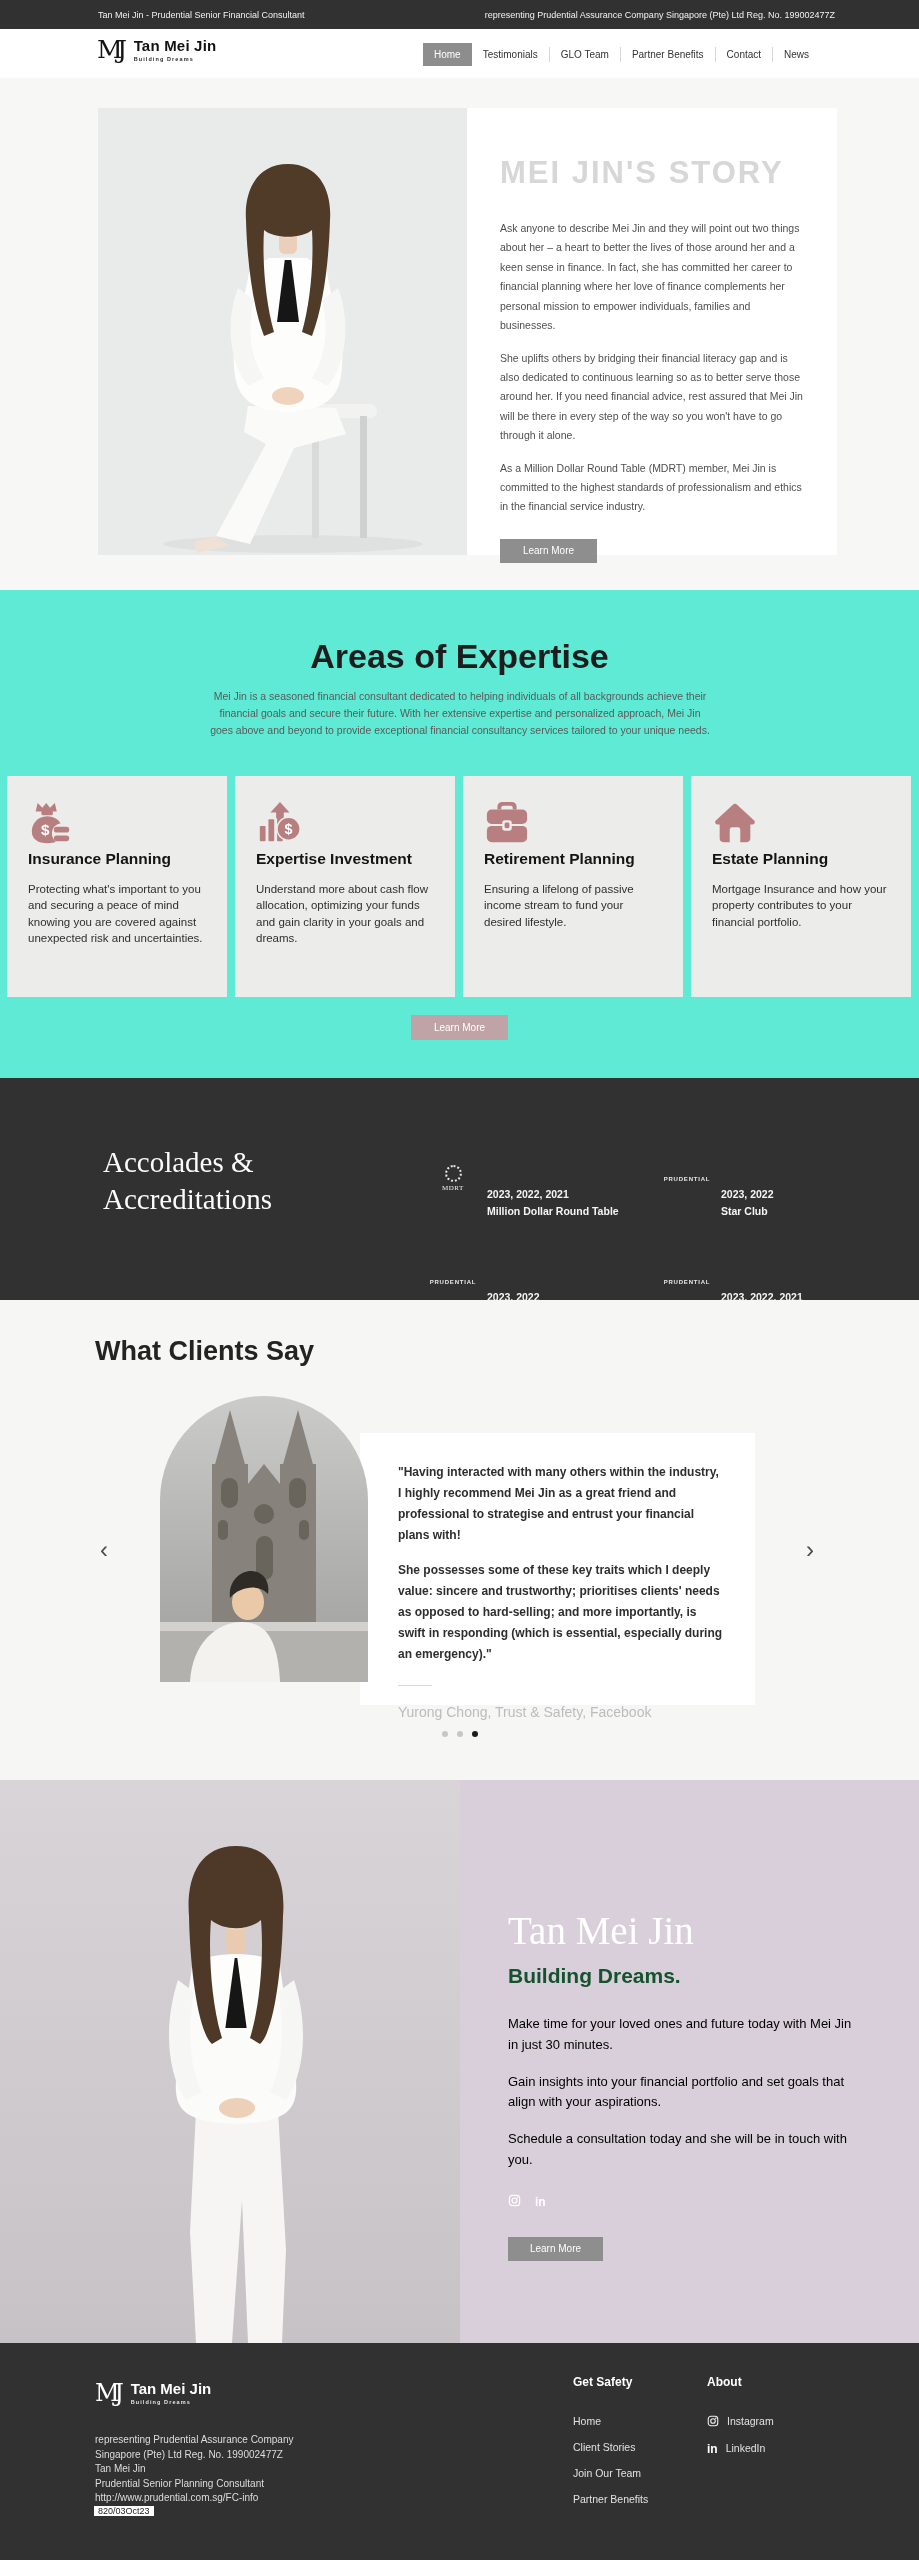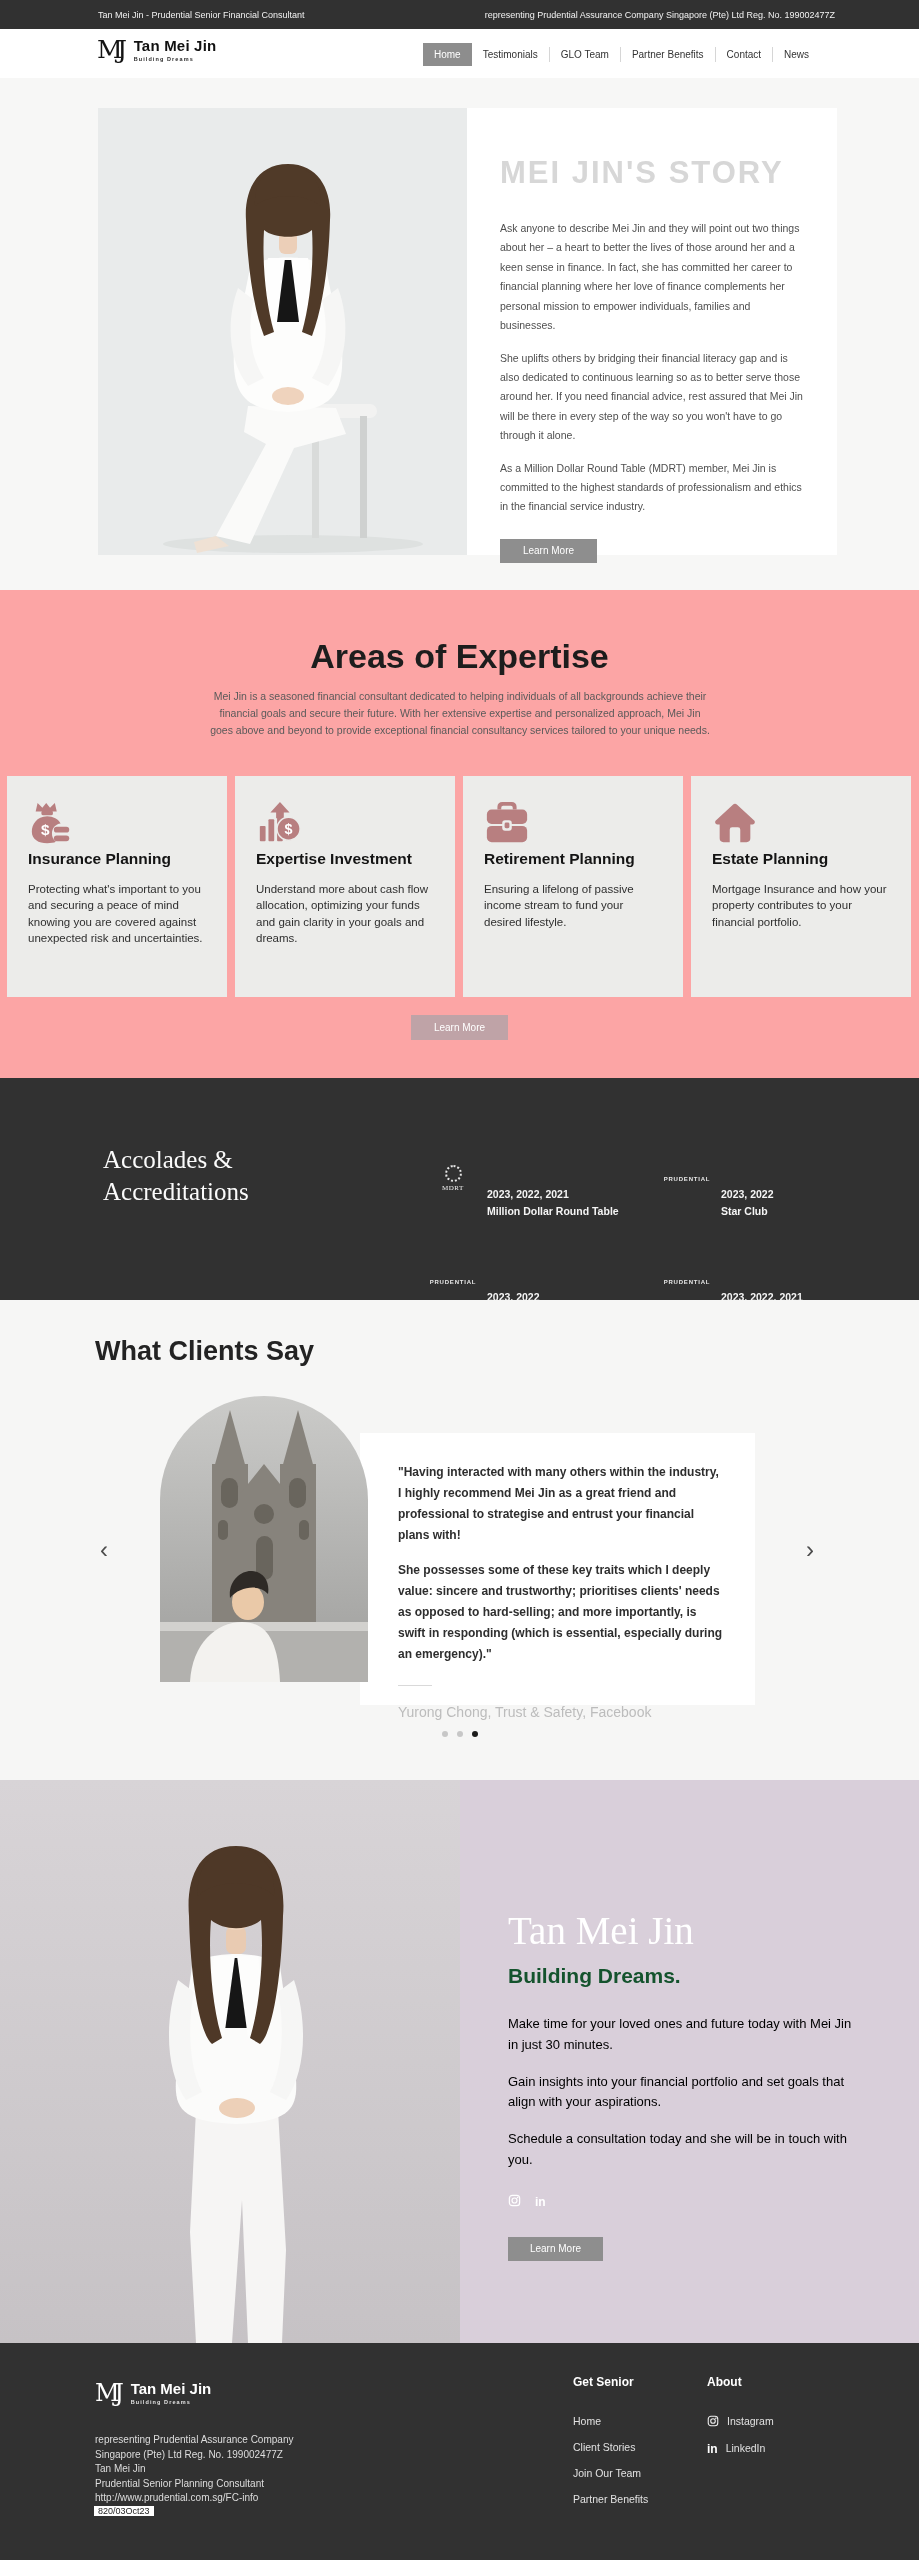--- a/index.html
+++ b/index.html
@@ -27,33 +27,33 @@
   
   .sec-hero { top:78px; height:512px; background:#f7f7f6; }
   .hero-photo { position:absolute; left:98px; top:30px; width:369px; height:447px; overflow:hidden; }
   .hero-panel { position:absolute; left:467px; top:30px; width:370px; height:447px; background:#ffffff; padding:47px 30px 0 33px; }
   .hero-heading { font-size:31px; font-weight:bold; letter-spacing:2px; color:#d7d7d7; margin-bottom:28px; white-space:nowrap; }
   .hero-para { font-size:10.5px; line-height:1.85; color:#4f4f4f; margin-bottom:13px; }
   .btn-gray { display:flex; align-items:center; justify-content:center; width:97px; height:24px; background:#8e8e8e; color:#fff; font-size:10px; cursor:pointer; border:none; }
   .hero-btn { margin-top:22px; }
 
   
-  .sec-exp { top:590px; height:488px; background:#fca5a5; }
+  .sec-exp { top:590px; height:488px; background:#5eead4; }
   .exp-title { position:absolute; top:47px; left:0; width:919px; text-align:center; font-size:34px; font-weight:bold; color:#1d1d1d; }
   .exp-intro { position:absolute; top:98px; left:210px; width:500px; text-align:center; font-size:10.5px; line-height:1.6; color:#5a5a5a; }
   .exp-cards { position:absolute; top:186px; left:7px; display:flex; gap:8px; }
   .exp-card { width:220px; height:221px; background:#ececea; padding:24px 20px 0 21px; }
   .exp-icon { width:46px; height:46px; margin-bottom:22px; }
   .exp-card-title { font-size:15.5px; font-weight:bold; color:#141414; margin-bottom:13px; }
   .exp-card-body { font-size:11.5px; line-height:1.42; color:#2f2f2f; }
   .exp-btn { position:absolute; top:425px; left:411px; width:97px; height:25px; background:#bfa3a7; }
 
   
   .sec-acc { top:1078px; height:222px; background:#313131; color:#fff; }
-  .acc-title { position:absolute; left:103px; top:66px; font-family:"Liberation Serif", serif; font-size:25px; line-height:1.28; color:#fbfbfb; }
+  .acc-title { position:absolute; left:103px; top:66px; font-family:"Liberation Serif", serif; font-size:29px; line-height:1.28; color:#fbfbfb; }
   .acc-grid { position:absolute; left:425px; top:62px; display:grid; grid-template-columns:234px 234px; grid-row-gap:26px; }
   .award { display:flex; align-items:center; }
   .award-logo { width:56px; display:flex; flex-direction:column; align-items:center; justify-content:center; flex-shrink:0; }
   .mdrt-ring { width:17px; height:17px; border:2px dotted #e8e8e8; border-radius:50%; margin-bottom:2px; }
   .mdrt-word { font-family:"Liberation Serif", serif; font-size:7px; letter-spacing:0.5px; color:#efefef; }
   .pru-word { font-size:6px; font-weight:bold; letter-spacing:0.8px; color:#e9e9e9; }
   .award-text { margin-left:6px;margin-top:48px; }
   .award-years { font-size:10.5px; font-weight:bold; color:#f5f5f5; margin-bottom:5px; }
   .award-name { font-size:10.5px; font-weight:bold; color:#f5f5f5; }
 
@@ -375,21 +375,21 @@
     </div>
     <div class="f-info">
       <div>representing Prudential Assurance Company</div>
       <div>Singapore (Pte) Ltd Reg. No. 199002477Z</div>
       <div>Tan Mei Jin</div>
       <div>Prudential Senior Planning Consultant</div>
       <div class="f-link-line">http://www.prudential.com.sg/FC-info</div>
     </div>
     <div class="f-badge">820/03Oct23</div>
     <div class="f-get">
-      <div class="f-col-title">Get Senior</div>
+      <div class="f-col-title">Get Safety</div>
       <div class="f-links">
         <div class="f-link">Home</div>
         <div class="f-link">Client Stories</div>
         <div class="f-link">Join Our Team</div>
         <div class="f-link">Partner Benefits</div>
       </div>
     </div>
     <div class="f-about">
       <div class="f-col-title">About</div>
       <div class="f-links">

